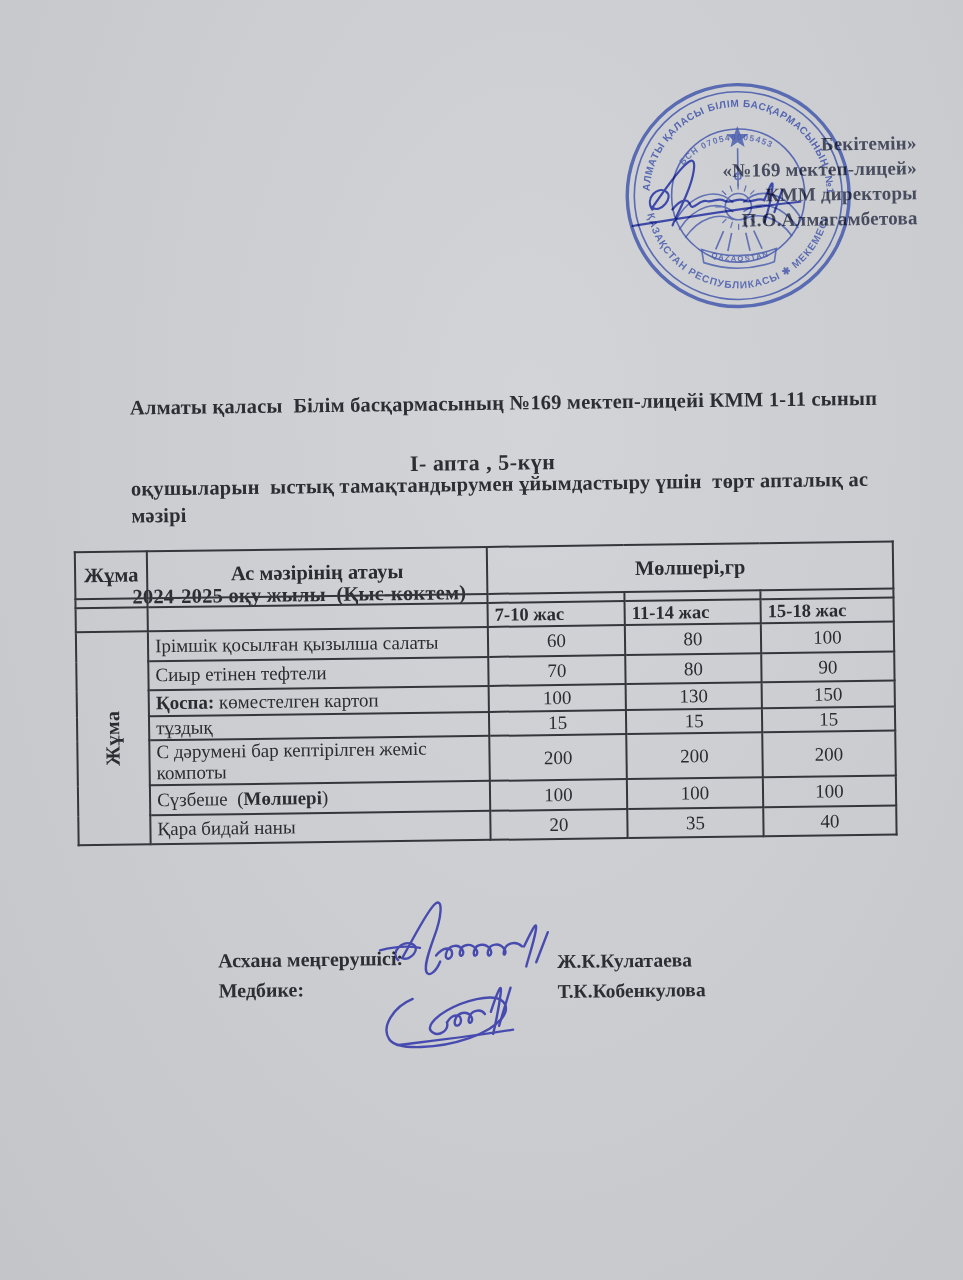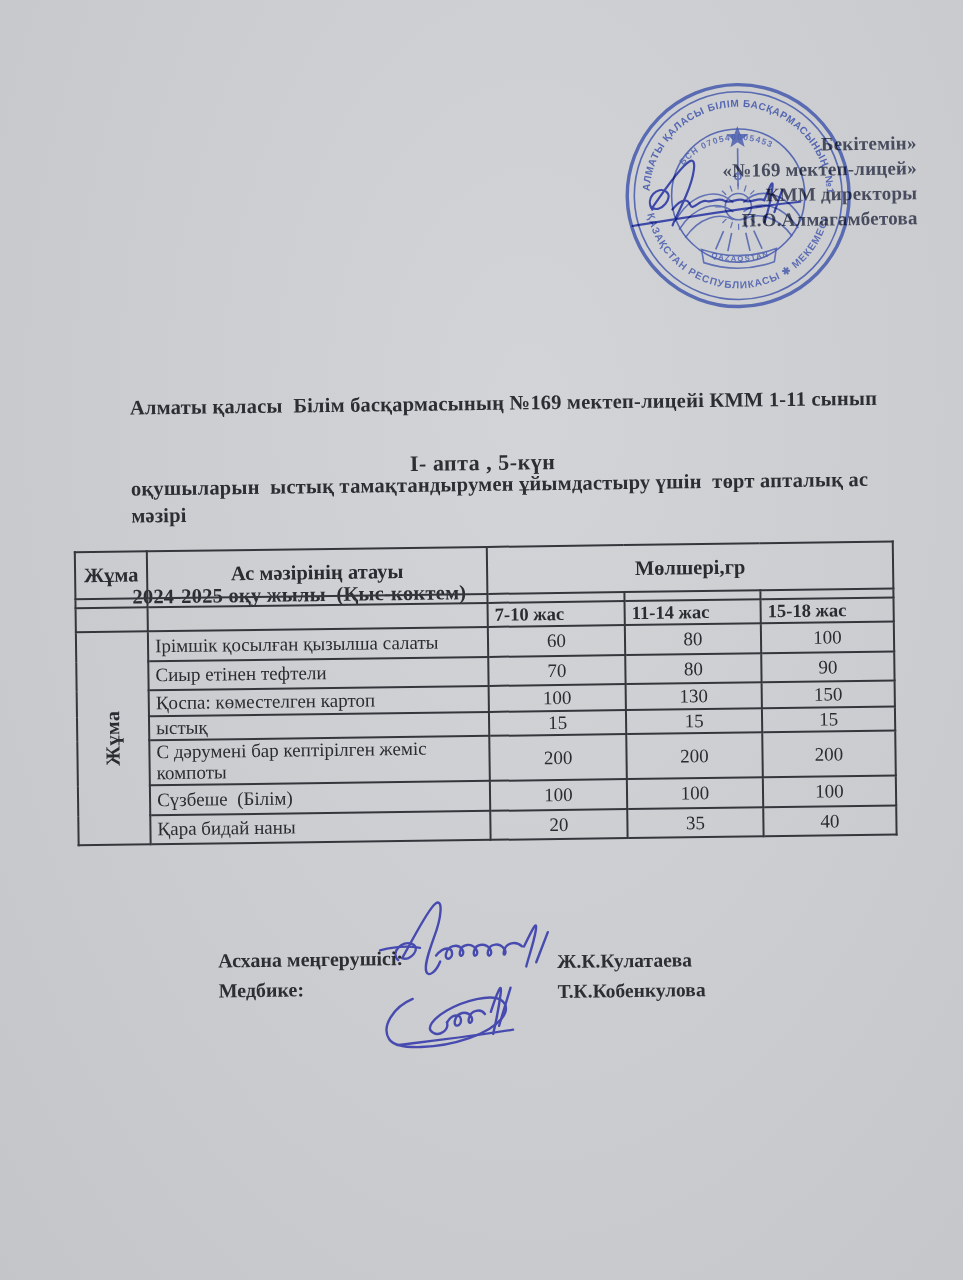--- a/index.html
+++ b/index.html
@@ -45,21 +45,21 @@
     border-collapse:collapse;table-layout:fixed;
     font-size:19px;color:#2b2c31;
   }
   table.menu td{border:2px solid #35363c;padding:0 6px;vertical-align:middle;overflow:hidden;}
   td.hdr{font-weight:bold;font-size:20.5px;text-align:center;}
   td.agehdr{font-weight:bold;font-size:18.5px;text-align:left;padding-left:10px;}
   td.val{text-align:center;}
   td.dish{text-align:left;padding-left:8px;white-space:pre-wrap;line-height:1.1;}
   td.daycell{text-align:center;padding:0;}
   .vert{display:inline-block;transform:rotate(-90deg);font-weight:bold;font-size:20px;letter-spacing:.5px;white-space:nowrap;}
-  .b{font-weight:normal;}
+  .b{font-weight:bold;}
   
   .sigrole{position:absolute;left:214px;font-weight:bold;font-size:20px;}
   .signame{position:absolute;left:553px;font-weight:bold;font-size:19.5px;}
   .sig-svg{position:absolute;mix-blend-mode:multiply;}
 </style>
 </head>
 <body>
 
 <div class="scene">
   <div class="doc">
@@ -188,33 +188,33 @@
           <td class="val">80</td>
           <td class="val">90</td>
         </tr>
         <tr style="height:26px">
           <td class="dish"><span></span><span class="b">Қоспа:</span><span> көместелген картоп</span></td>
           <td class="val">100</td>
           <td class="val">130</td>
           <td class="val">150</td>
         </tr>
         <tr style="height:24px">
-          <td class="dish"><span>ыстық</span><span class="b"></span><span></span></td>
+          <td class="dish"><span>тұздық</span><span class="b"></span><span></span></td>
           <td class="val">15</td>
           <td class="val">15</td>
           <td class="val">15</td>
         </tr>
         <tr style="height:45px">
           <td class="dish"><span>С дәрумені бар кептірілген жеміс компоты</span><span class="b"></span><span></span></td>
           <td class="val">200</td>
           <td class="val">200</td>
           <td class="val">200</td>
         </tr>
         <tr style="height:30px">
-          <td class="dish"><span>Сүзбеше  (</span><span class="b">Білім</span><span>)</span></td>
+          <td class="dish"><span>Сүзбеше  (</span><span class="b">Мөлшері</span><span>)</span></td>
           <td class="val">100</td>
           <td class="val">100</td>
           <td class="val">100</td>
         </tr>
         <tr style="height:29px">
           <td class="dish"><span>Қара бидай наны</span><span class="b"></span><span></span></td>
           <td class="val">20</td>
           <td class="val">35</td>
           <td class="val">40</td>
         </tr>

